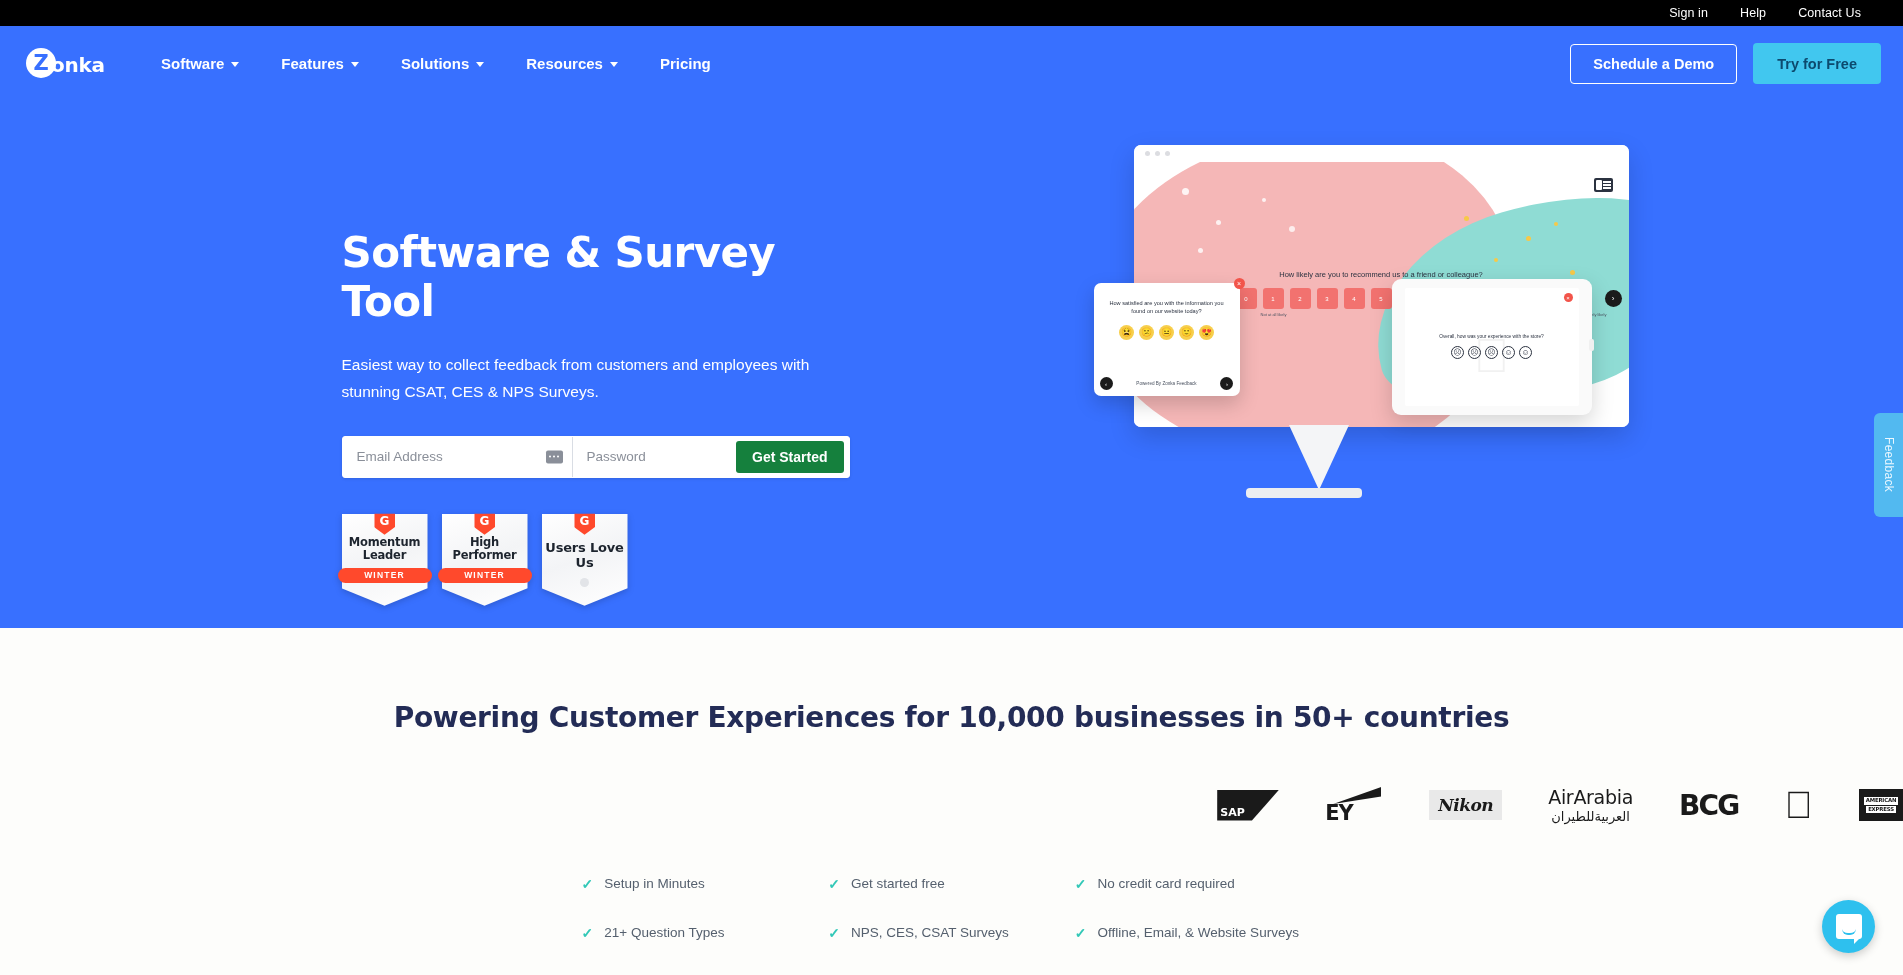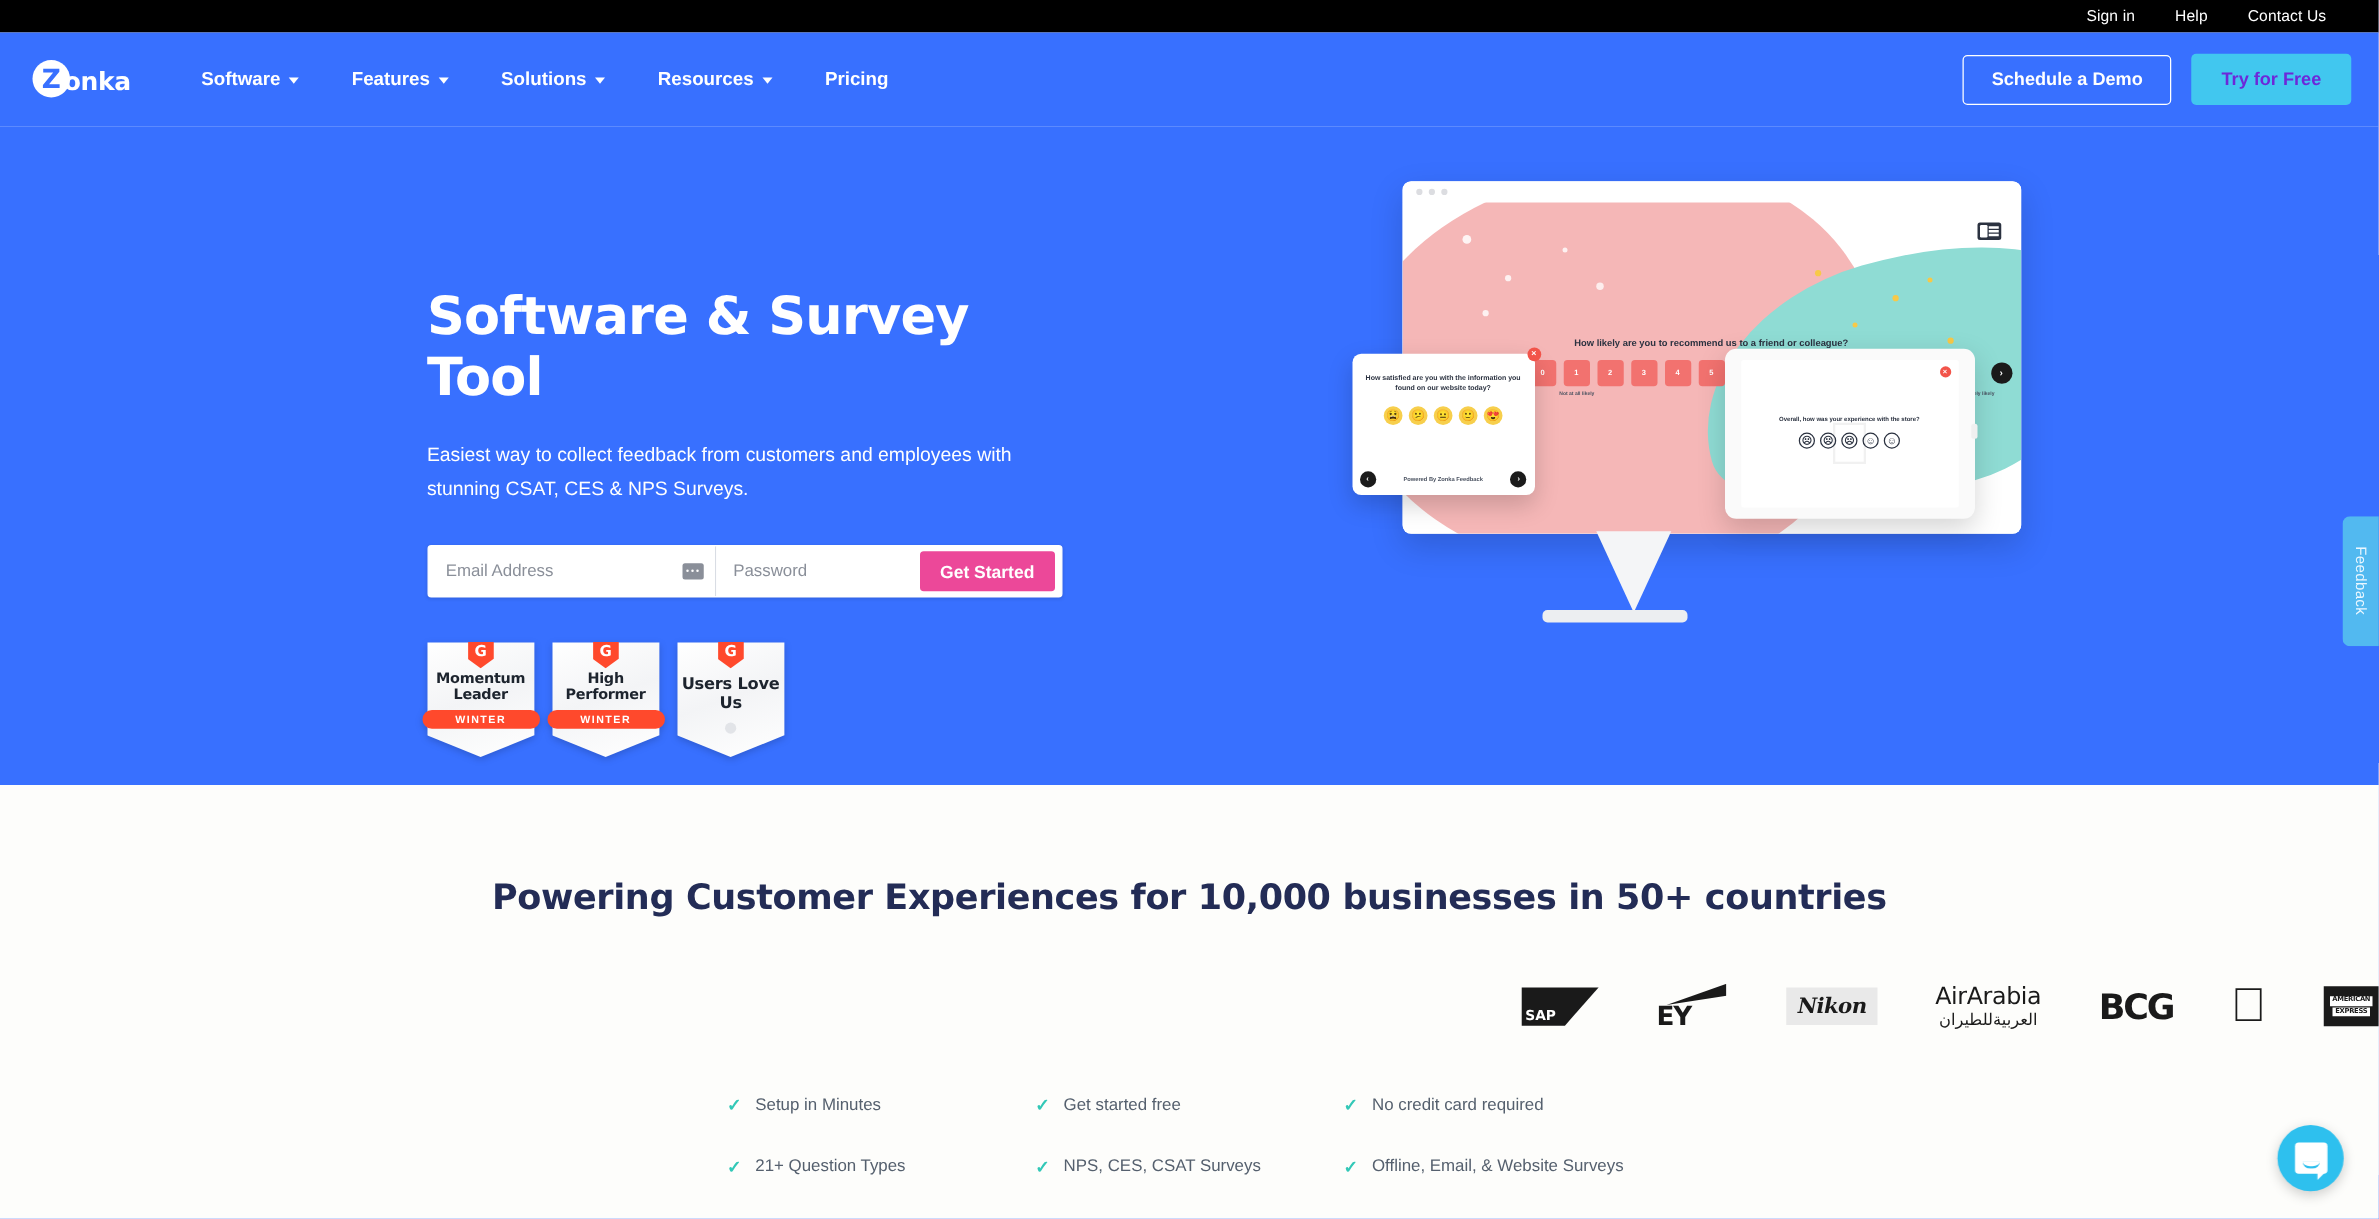--- a/index.html
+++ b/index.html
@@ -89,21 +89,21 @@
     color: #ffffff;
     font-size: 14.5px; font-weight: bold;
     padding: 11px 22px;
     background: transparent;
     cursor: pointer; white-space: nowrap;
     font-family: "Liberation Sans", sans-serif;
   }
   .btn-free {
     border: none; border-radius: 4px;
     background: #41c7ef;
-    color: #6d28d9;
+    color: #0c4a6e;
     font-size: 14.5px; font-weight: bold;
     padding: 12.5px 24px;
     cursor: pointer; white-space: nowrap;
     font-family: "Liberation Sans", sans-serif;
   }
 
   
   .hero {
     background: #3870ff;
     height: 527px;
@@ -177,21 +177,21 @@
     display: flex; align-items: center; justify-content: center;
     gap: 1.5px;
   }
   .lastpass-icon i {
     width: 2.5px; height: 2.5px; border-radius: 50%;
     background: #ffffff; display: block;
   }
   .btn-start {
     margin: 4px 5px 4px 0;
     border: none; border-radius: 3px;
-    background: #ec4899;
+    background: #15803d;
     color: #ffffff;
     font-size: 14px; font-weight: bold;
     padding: 0 16px;
     cursor: pointer; white-space: nowrap;
     font-family: "Liberation Sans", sans-serif;
   }
 
   
   .badges {
     margin-top: 36px;
@@ -241,22 +241,22 @@
     display: flex; align-items: center; justify-content: center; gap: 5px;
   }
   .badge-dots b {
     display: block; width: 9px; height: 9px; border-radius: 50%;
     background: #e2e4e8;
   }
 
   
   .hero-art {
     position: absolute;
-    right: 60px; top: 44px;
-    width: 560px; height: 420px; font-weight: bold;
+    right: 48px; top: 44px;
+    width: 560px; height: 420px;
   }
   .monitor {
     position: absolute; left: 10px; top: 0;
     width: 495px; height: 282px;
     background: #ffffff;
     border-radius: 7px;
     box-shadow: 0 10px 26px rgba(0,0,0,.16);
     overflow: hidden;
   }
   .mon-bar {

